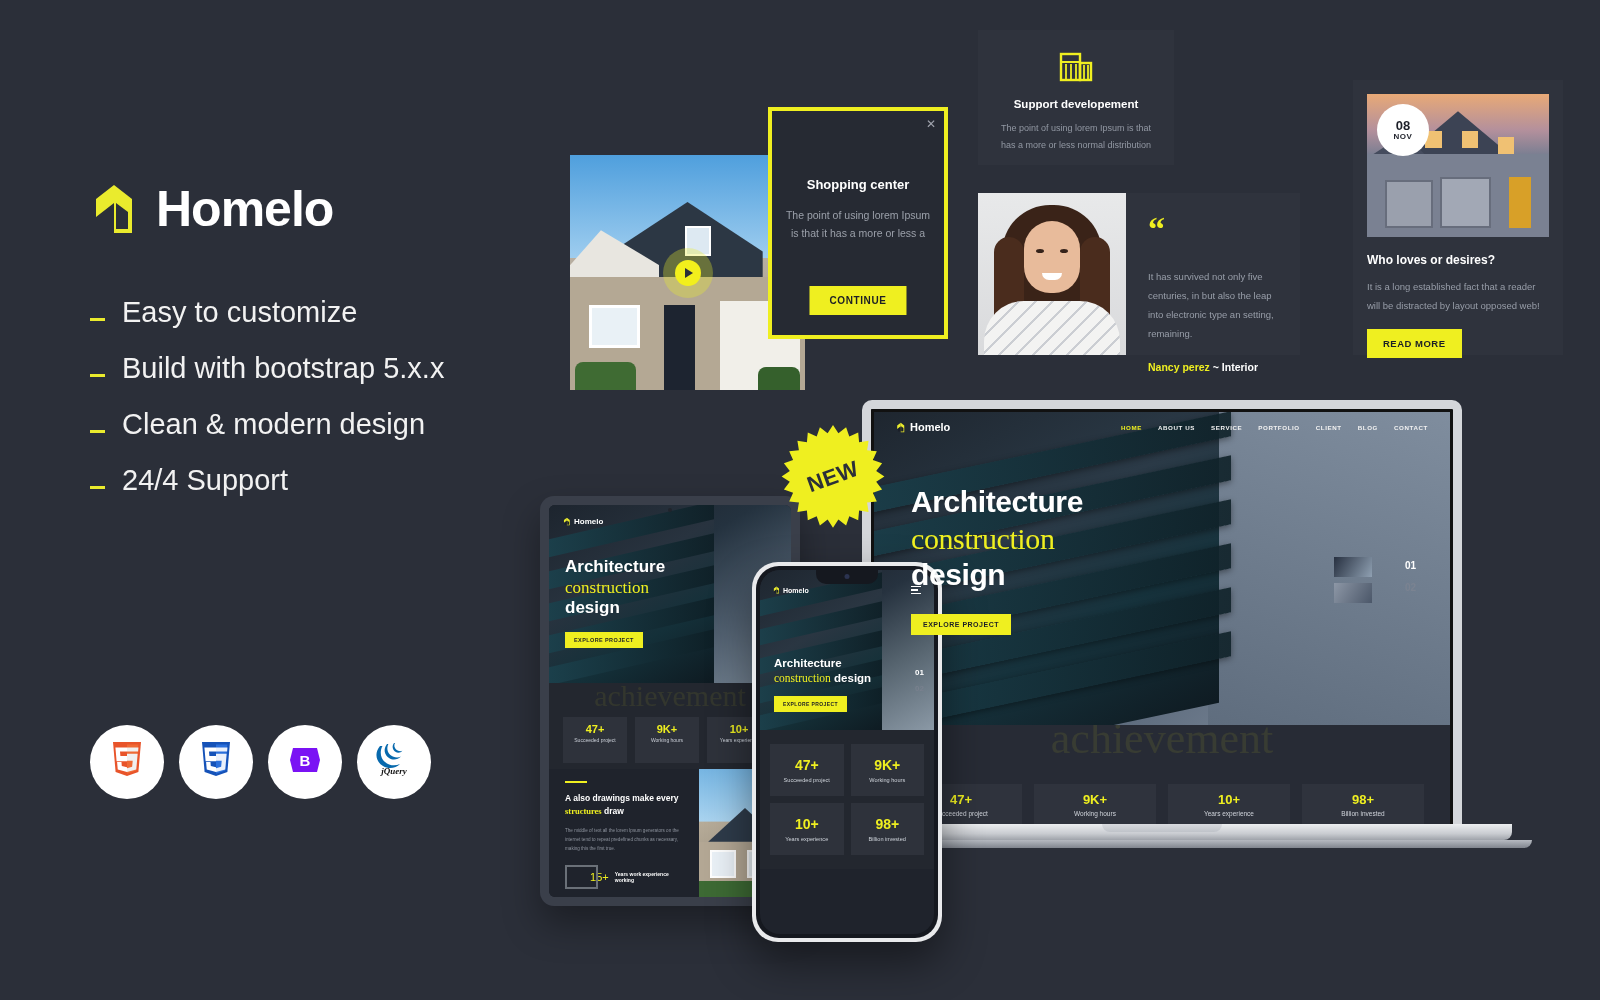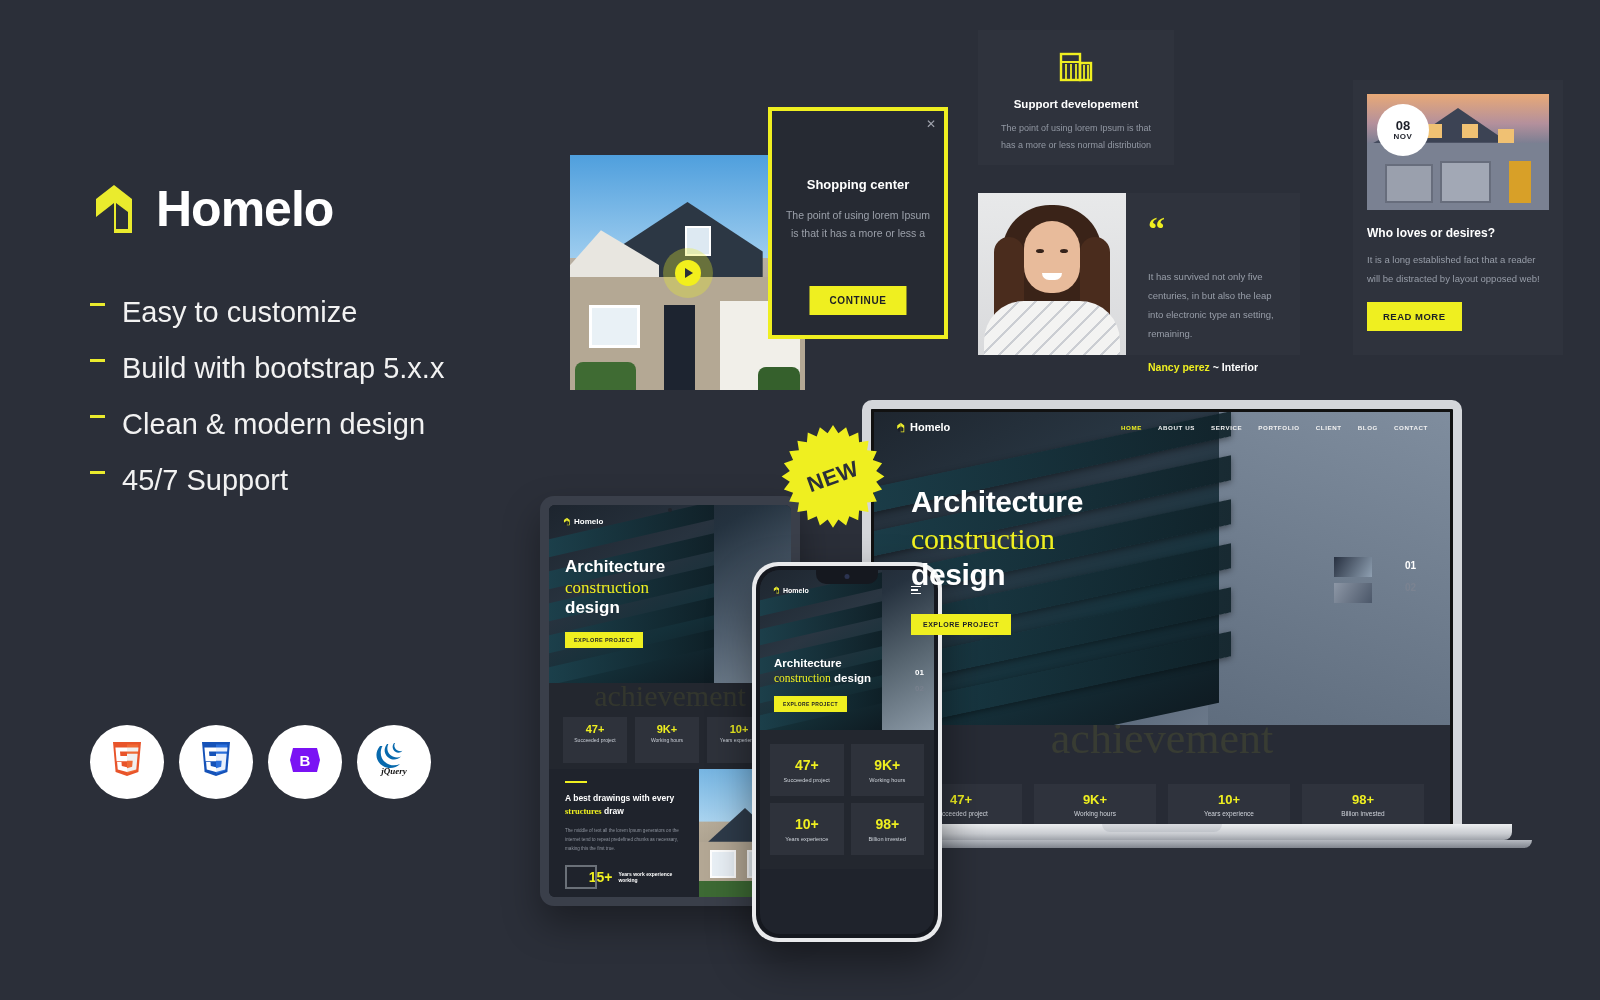--- a/index.html
+++ b/index.html
@@ -14,21 +14,21 @@
 
   
   .left { position: absolute; left: 90px; top: 180px; width: 480px; }
   .brand { display: flex; align-items: center; gap: 10px; }
   .brand-mark { width: 56px; height: 56px; position: relative; }
   .brand-name { font-size: 50px; font-weight: 700; letter-spacing: -1px; color: #fff; }
 
   .headline { margin-top: 62px; font-size: 43px; line-height: 1.18; font-weight: 400; color: #fff; letter-spacing: -0.3px;}
 
   .features { margin-top: 58px; }
-  .feat { display: flex; align-items: center; gap: 17px; margin-bottom: 23px; }
+  .feat { display: flex; align-items: flex-end; gap: 17px; margin-bottom: 23px; }
   .dash { display: inline-block; width: 15px; height: 3px; background: #eaeb2d; flex: 0 0 auto; position: relative; top: -8px;}
   .feat-label { font-size: 29px; color: #f2f2f2; font-weight: 400; }
 
   .badges { position: absolute; left: 0px; top: 545px; display: flex; gap: 15px; }
   .badge-circle {
     width: 74px; height: 74px; border-radius: 50%; background: #fff;
     display: flex; align-items: center; justify-content: center;
   }
 
   
@@ -102,21 +102,21 @@
   .tmb-body { flex: 1; padding: 26px 20px 0 22px; }
   .quote-mark { font-size: 34px; color:#efef20; font-weight:900; line-height: .6; font-family: "Liberation Serif", serif;}
   .tmb-text { margin-top: 28px; font-size: 9.5px; line-height: 2.0; color:#989ea9;}
   .tmb-author { margin-top: 18px; font-size: 10.5px; font-weight:700; color:#fff; }
   .tmb-author .nm { color: #efef20; }
 
   .card-blog {
     position: absolute; left: 1353px; top: 80px; width: 210px; height: 275px;
     background: #2f333d; padding: 14px;
   }
-  .blog-photo { position: relative; width: 100%; height: 116px; overflow:hidden;
+  .blog-photo { position: relative; width: 100%; height: 143px; overflow:hidden;
     background: linear-gradient(#c98f6a 0%, #8c7f96 30%, #5b5f73 60%, #4a4e60 100%); }
   .blog-photo .bsky { position:absolute; left:0; top:0; width:100%; height:42%;
      background: linear-gradient(#e8a977, #b4909c 60%, #7c7f92); }
   .blog-photo .broof { position:absolute; left:22%; top:12%; width:56%; height:30%;
      background:#3c4354; clip-path: polygon(50% 0, 100% 100%, 0 100%); }
   .blog-photo .broof2 { position:absolute; left:-6%; top:28%; width:44%; height:22%;
      background:#454c5e; clip-path: polygon(60% 0, 100% 100%, 0 100%); }
   .blog-photo .bwall { position:absolute; left:0; top:42%; width:100%; height:58%; background:#7a8192; }
   .blog-photo .bgarage1 { position:absolute; left:10%; top:60%; width:26%; height:34%; background:#9aa0ad; border:2px solid #676d7c;}
   .blog-photo .bgarage2 { position:absolute; left:40%; top:58%; width:28%; height:36%; background:#a2a8b5; border:2px solid #676d7c;}
@@ -226,21 +226,21 @@
   .t-num { font-size:11px; font-weight:700; color:#efef20;}
   .t-lab { font-size:5px; color:#c9ced6; margin-top:2px; text-align:center; line-height:1.5;}
   .t-about { position:relative; width:100%; height: 130px; background:#1f232c; display:flex;}
   .t-about-l { width: 150px; padding: 12px 12px 0 16px;}
   .t-yellow-bar { width: 22px; height: 2px; background:#efef20; margin-bottom: 9px;}
   .t-about-h { font-size: 8.5px; font-weight:700; color:#fff; line-height:1.5;}
   .t-about-h .serif { font-family:"Liberation Serif",serif; color:#efef20; font-weight:700;}
   .t-about-p { margin-top: 8px; font-size: 4.6px; line-height: 2.0; color:#8d939d;}
   .t-exp { margin-top: 12px; display:flex; align-items:center; gap:6px;}
   .t-exp-box { width:34px; height:24px; border:2px solid #6a7078; position:relative;}
-  .t-exp-num { font-size:14px; font-weight:700; color:#efef20; margin-left:-14px;}
+  .t-exp-num { font-size:11px; font-weight:400; color:#efef20; margin-left:-14px;}
   .t-exp-lab { font-size:5px; font-weight:700; color:#fff;}
   .t-about-r { flex:1; position:relative; overflow:hidden;
      background: linear-gradient(#76b5e2 0%, #a9d3ef 40%, #b6ab98 41%, #9b907f 100%);}
   .t-about-r .r1 { position:absolute; left:10%; top:30%; width:80%; height:26%; background:#2e3b4a;
      clip-path: polygon(50% 0,100% 100%,0 100%);}
   .t-about-r .w1 { position:absolute; left:0; top:56%; width:100%; height:44%; background:#b3a794;}
   .t-about-r .win { position:absolute; left:12%; top:62%; width:28%; height:22%; background:#eaf1f7; border:2px solid #fff;}
   .t-about-r .win2 { position:absolute; left:52%; top:62%; width:28%; height:22%; background:#eaf1f7; border:2px solid #fff;}
   .t-about-r .grass { position:absolute; left:0; bottom:0; width:100%; height:14%; background:#3d6a34;}
 
@@ -314,21 +314,21 @@
       <div class="feat">
         <span class="dash"></span>
         <span class="feat-label">Build with bootstrap 5.x.x</span>
       </div>
       <div class="feat">
         <span class="dash"></span>
         <span class="feat-label">Clean &amp; modern design</span>
       </div>
       <div class="feat">
         <span class="dash"></span>
-        <span class="feat-label">45/7 Support</span>
+        <span class="feat-label">24/4 Support</span>
       </div>
     </div>
 
     <div class="badges">
       <div class="badge-circle">
         <span>
           <svg width="32" height="36" viewBox="0 0 32 36">
             <path d="M2 0 h28 l-2.6 30L16 34 4.6 30Z" fill="#e8542a"></path>
             <path d="M16 2.5 v29.2l9.2-3.1L27.4 2.5Z" fill="#ef6a35"></path>
             <path d="M16 14H9.4l-.4-4.4H16V5.4H4.4l.3 3.3.9 10.5H16Zm0 11.3-5.2-1.4-.33-3.8H6.1l.65 7.5L16 30Z" fill="#fff"></path>
@@ -581,21 +581,21 @@
             <span class="t-num">10+</span>
             <span class="t-lab">Years experience</span>
           </div>
         </div>
       </div>
 
       <div class="t-about">
         <div class="t-about-l">
           <div class="t-yellow-bar"></div>
           <div class="t-about-h">
-            <span>A best drawings with every</span>
+            <span>A also drawings make every</span>
             <span class="serif">structures</span>
             <span>draw</span>
           </div>
           <div class="t-about-p">The middle of text all the lorem Ipsum generators on the internet tend to repeat predefined chunks as necessary, making this the first true.</div>
           <div class="t-exp">
             <span class="t-exp-box"></span>
             <span class="t-exp-num">15+</span>
             <span class="t-exp-lab">Years work experience working</span>
           </div>
         </div>

